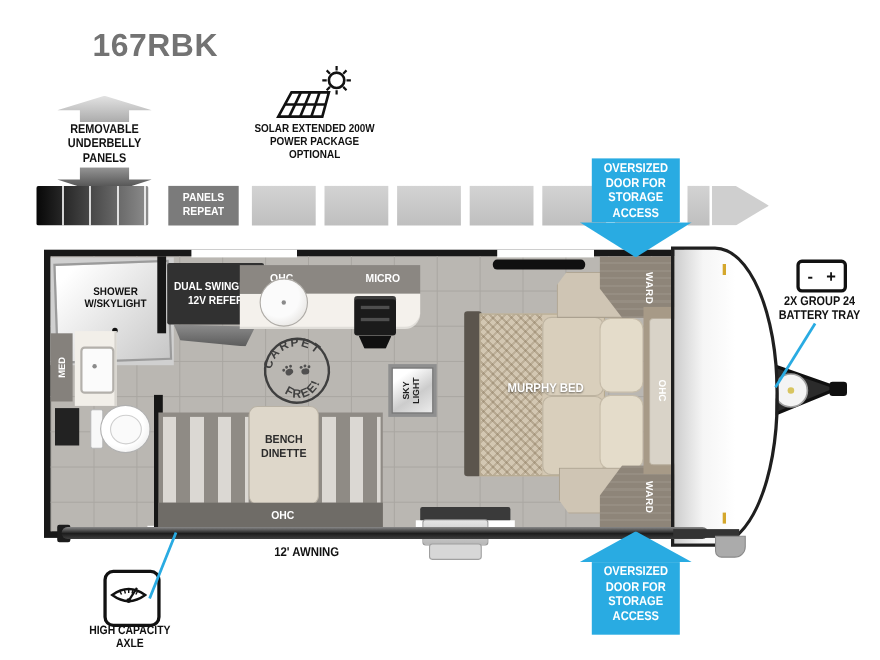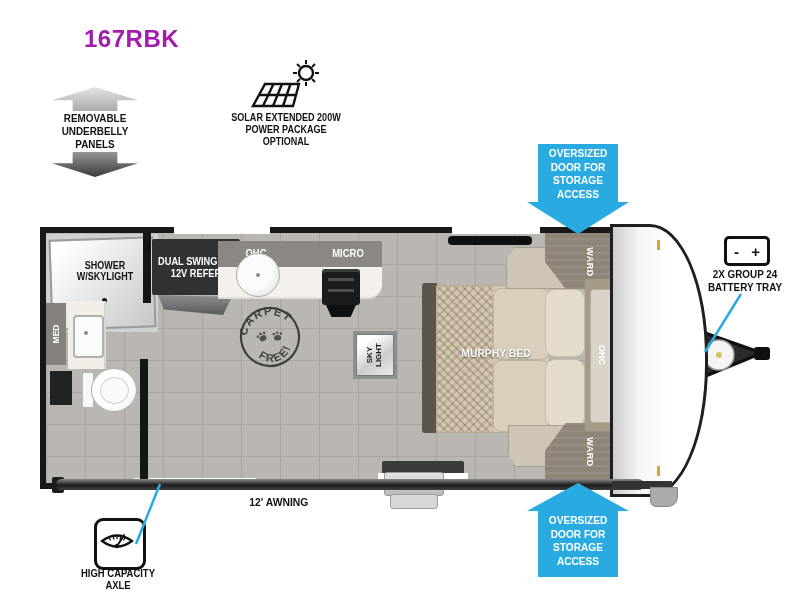--- a/index.html
+++ b/index.html
@@ -7,21 +7,21 @@
          font-family:"Liberation Sans",sans-serif;color:#111;}
   .abs{position:absolute;}
   .t{position:absolute;font-weight:bold;line-height:1.12;}
   .ctr{text-align:center;}
   .white{color:#fff;}
   .cn{transform:scaleX(.86);transform-origin:50% 50%;}
   .vccw{position:absolute;left:50%;top:50%;transform:translate(-50%,-50%) rotate(-90deg);white-space:nowrap;font-weight:bold;}
   .vcw{position:absolute;left:50%;top:50%;transform:translate(-50%,-50%) rotate(90deg);white-space:nowrap;font-weight:bold;}
 
   
-  .model{left:84px;top:26px;font-size:24px;letter-spacing:.5px;color:#a21caf;}
+  .model{left:84px;top:26px;font-size:29px;letter-spacing:.5px;color:#737373;}
 
   
   .ub-up{left:52px;top:87px;width:86px;height:24px;background:linear-gradient(180deg,#e3e3e3,#ababab);
          clip-path:polygon(50% 0,100% 55%,76% 55%,76% 100%,24% 100%,24% 55%,0 55%);}
   .ub-txt{left:40px;top:112px;width:110px;font-size:11.5px;}
   .ub-dn{left:52px;top:152px;width:86px;height:25px;background:linear-gradient(180deg,#969696,#3b3b3b);
          clip-path:polygon(24% 0,76% 0,76% 45%,100% 45%,50% 100%,0 45%,24% 45%);}
 
   
   .solar-svg{left:246px;top:58px;}
@@ -204,20 +204,34 @@
       </g>
       <path d="M7 48 L19 26 L53 26 L47 48 Z" fill="#fff"></path>
       <line x1="27.5" y1="26" x2="17" y2="48"></line>
       <line x1="36" y1="26" x2="27" y2="48"></line>
       <line x1="44.5" y1="26" x2="37" y2="48"></line>
       <line x1="13" y1="37" x2="50" y2="37"></line>
     </g>
   </svg>
   <div class="t ctr cn solar-txt">SOLAR EXTENDED 200W POWER PACKAGE OPTIONAL</div>
 
+  <div class="abs strip">
+    <div class="dark"></div>
+    <div class="pr">
+      <span class="pr-t">PANELS REPEAT</span>
+    </div>
+    <div class="seg" style="left:196px"></div>
+    <div class="seg" style="left:262px"></div>
+    <div class="seg" style="left:328px"></div>
+    <div class="seg" style="left:394px"></div>
+    <div class="seg" style="left:460px"></div>
+    <div class="seg" style="left:526px"></div>
+    <div class="seg" style="left:592px;width:20px"></div>
+    <div class="tip"></div>
+  </div>
 
   <div class="abs bluegrp" style="left:527px;top:144px;height:90px">
     <div class="b-rect" style="top:0;height:58px"></div>
     <div class="b-tri" style="top:58px;height:32px;clip-path:polygon(0 0,100% 0,50% 100%)"></div>
     <div class="b-txt" style="top:3px">OVERSIZED DOOR FOR STORAGE ACCESS</div>
   </div>
 
   <div class="abs fp">
     <div class="floor"></div>
 
@@ -291,20 +305,30 @@
             <circle cx="3.6" cy="-4" r="1.3"></circle>
         </g>
       </g>
     </svg>
 
     <div class="skyl">
       <div class="glass"></div>
       <div class="skyl-label">SKY LIGHT</div>
     </div>
 
+    <div class="dinette">
+      <div class="slats" style="left:4px"></div>
+      <div class="slats" style="left:124px"></div>
+      <div class="dtable">
+        <span>BENCH DINETTE</span>
+      </div>
+      <div class="dohc">
+        <span>OHC</span>
+      </div>
+    </div>
 
     <div class="doorslab"></div>
     <div class="dooropen"></div>
 
     <div class="bedframe"></div>
     <div class="mattress">
       <div class="mtex"></div>
       <div class="cush" style="top:2px"></div>
       <div class="cush" style="top:74px"></div>
     </div>

